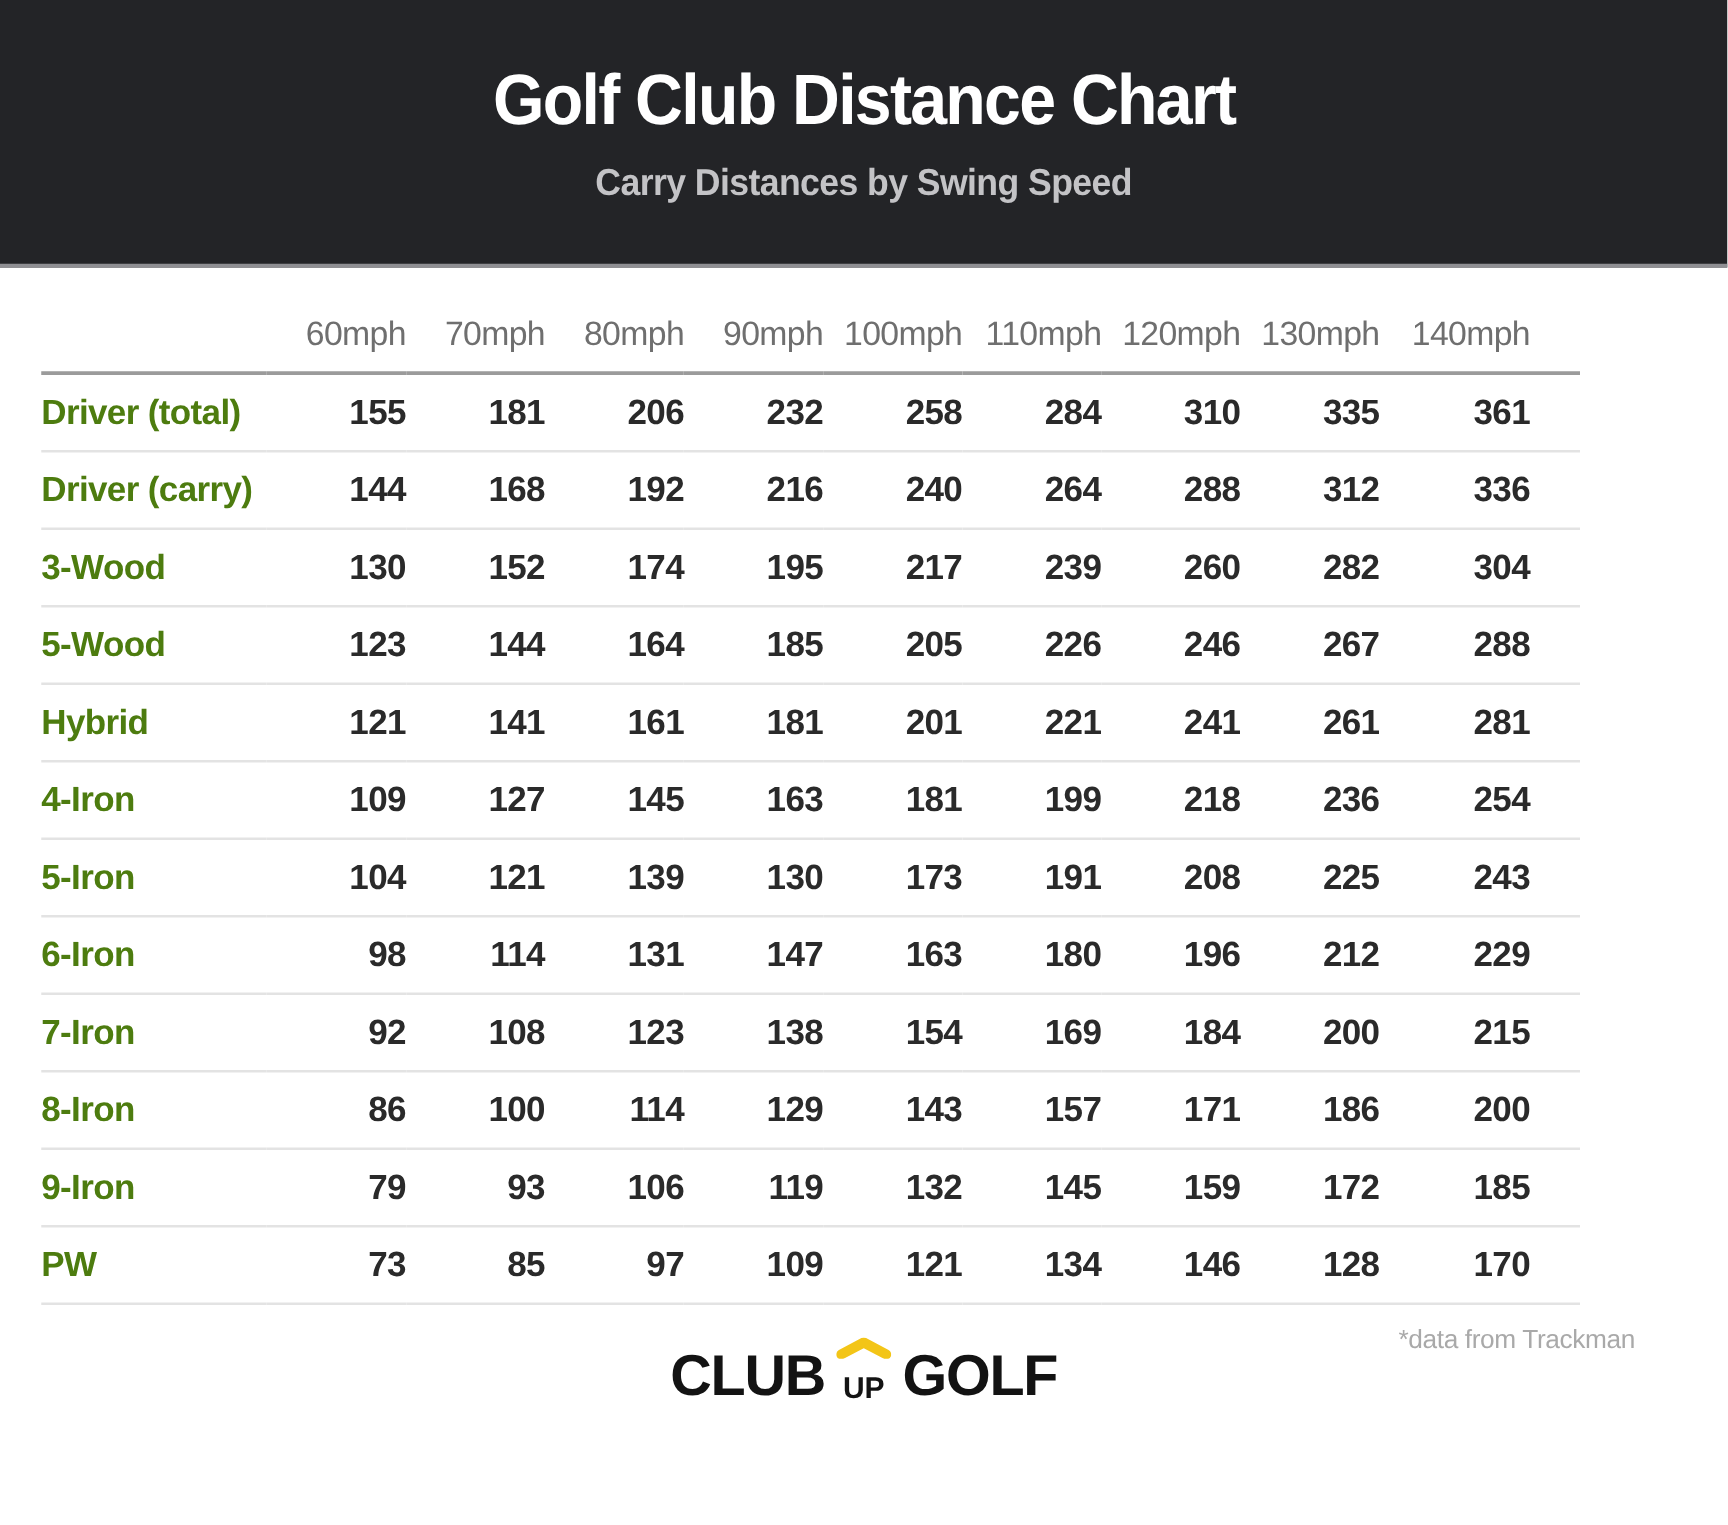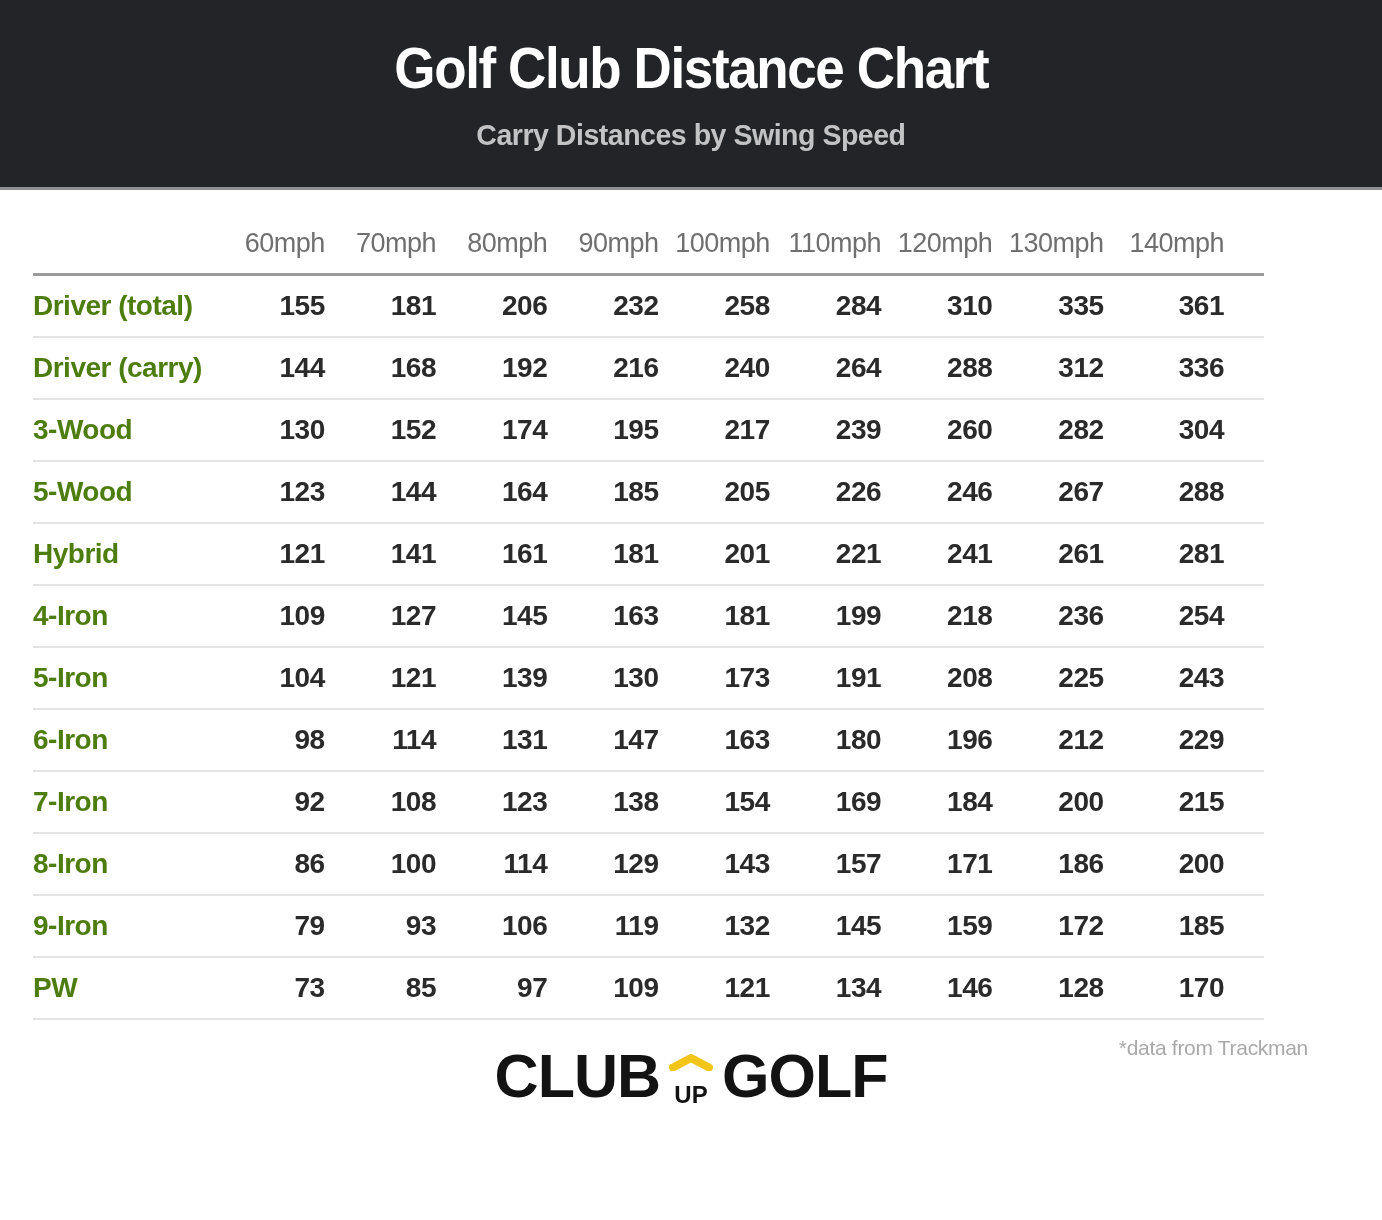--- a/index.html
+++ b/index.html
@@ -2,21 +2,21 @@
 <html><head>
 <meta charset="utf-8">
 <style>
   * { margin: 0; padding: 0; box-sizing: border-box; }
   html, body { background: #ffffff; }
   body {
     width: 1382px; height: 1220px; overflow: hidden;
     font-family: "Liberation Sans", sans-serif;
   }
   .banner {
-    height: 190px; background: #232427;
+    height: 214px; background: #232427;
     border-bottom: 3px solid #8f8f93;
     display: flex; flex-direction: column; align-items: center; justify-content: center;
   }
   .banner .title {
     color: #ffffff; font-size: 57px; font-weight: bold; letter-spacing: -1.5px;
     transform: scaleX(0.93);
   }
   .banner .subtitle {
     color: #c3c3c6; font-size: 30px; font-weight: bold; letter-spacing: -0.5px;
     margin-top: 17px; transform: scaleX(0.95);
@@ -49,21 +49,21 @@
   .source-note {
     position: absolute; right: 74px; top: 16px;
     color: #a9a9a9; font-size: 21px; letter-spacing: -0.3px; margin-left: 48px;
   }
   .logo {
     position: absolute; left: 0; right: 0; top: 26px;
     display: flex; justify-content: center; align-items: flex-end;
     color: #131313;
   }
   .logo span { line-height: 1; font-weight: bold; }
-  .logo .big { font-size: 61px; letter-spacing: -1px; }
+  .logo .big { font-size: 46px; letter-spacing: -1px; }
   .logo .up-stack {
     display: inline-flex; flex-direction: column; align-items: center;
     margin: 0 9px; gap: 12px;
   }
   .logo .up-stack .small { font-size: 24px; letter-spacing: 0; }
   .chevron { display: block; }
 </style>
 </head>
 <body>
 

